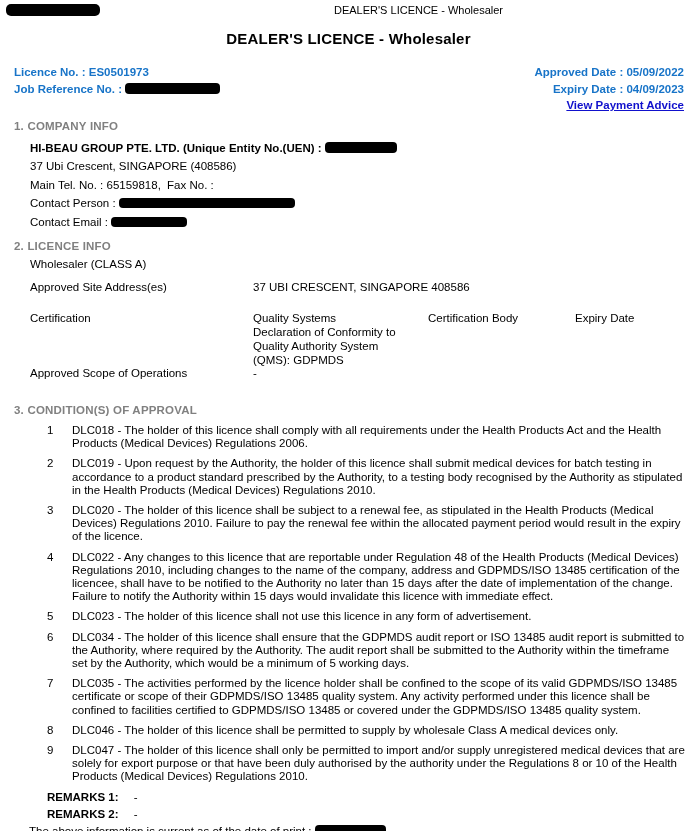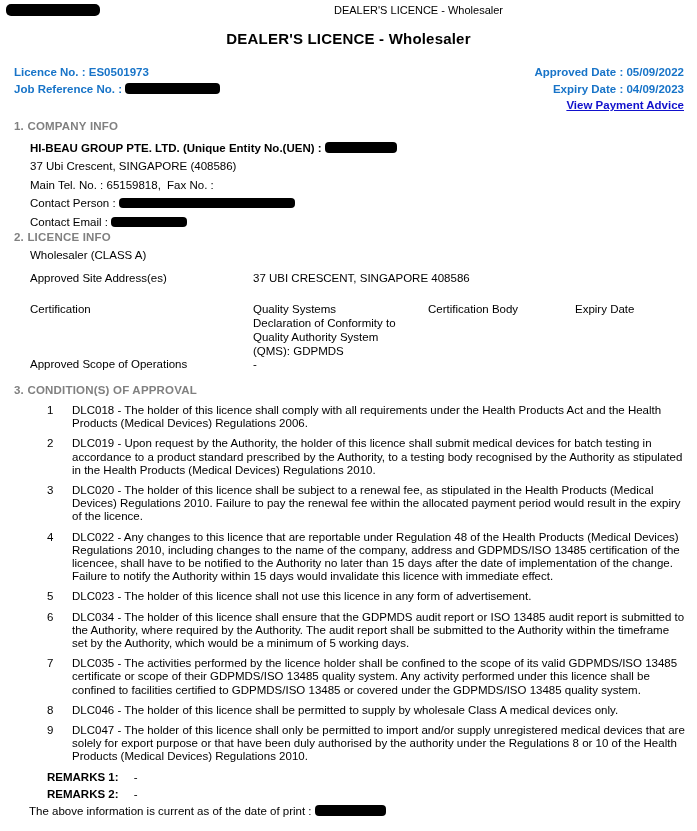--- a/index.html
+++ b/index.html
@@ -40,22 +40,22 @@
   .link { color: var(--link-blue); font-weight: bold; text-decoration: underline; cursor: pointer; }
   .redact-inline { height: 11px; vertical-align: -1px; }
 
   
   .section-heading {
     color: var(--heading-gray); font-weight: bold;
     margin-left: 14px; line-height: 13px; letter-spacing: 0.2px;
     white-space: nowrap;
   }
   .s1 { margin-top: 6px; }
-  .s2 { }
-  .s3 { margin-top: 13px; }
+  .s2 { margin-top: 9px; }
+  .s3 { margin-top: 24px; }
 
   
   .company { margin: 6px 11px 0 30px; }
   .info-line { line-height: 18.5px; white-space: nowrap; }
   .info-line .bold { font-weight: bold; }
   .fax-label { margin-left: 3px; }
 
   
   .licence { margin: 0 11px 0 30px; }
   .type-line { margin-top: 5px; line-height: 13px; }

